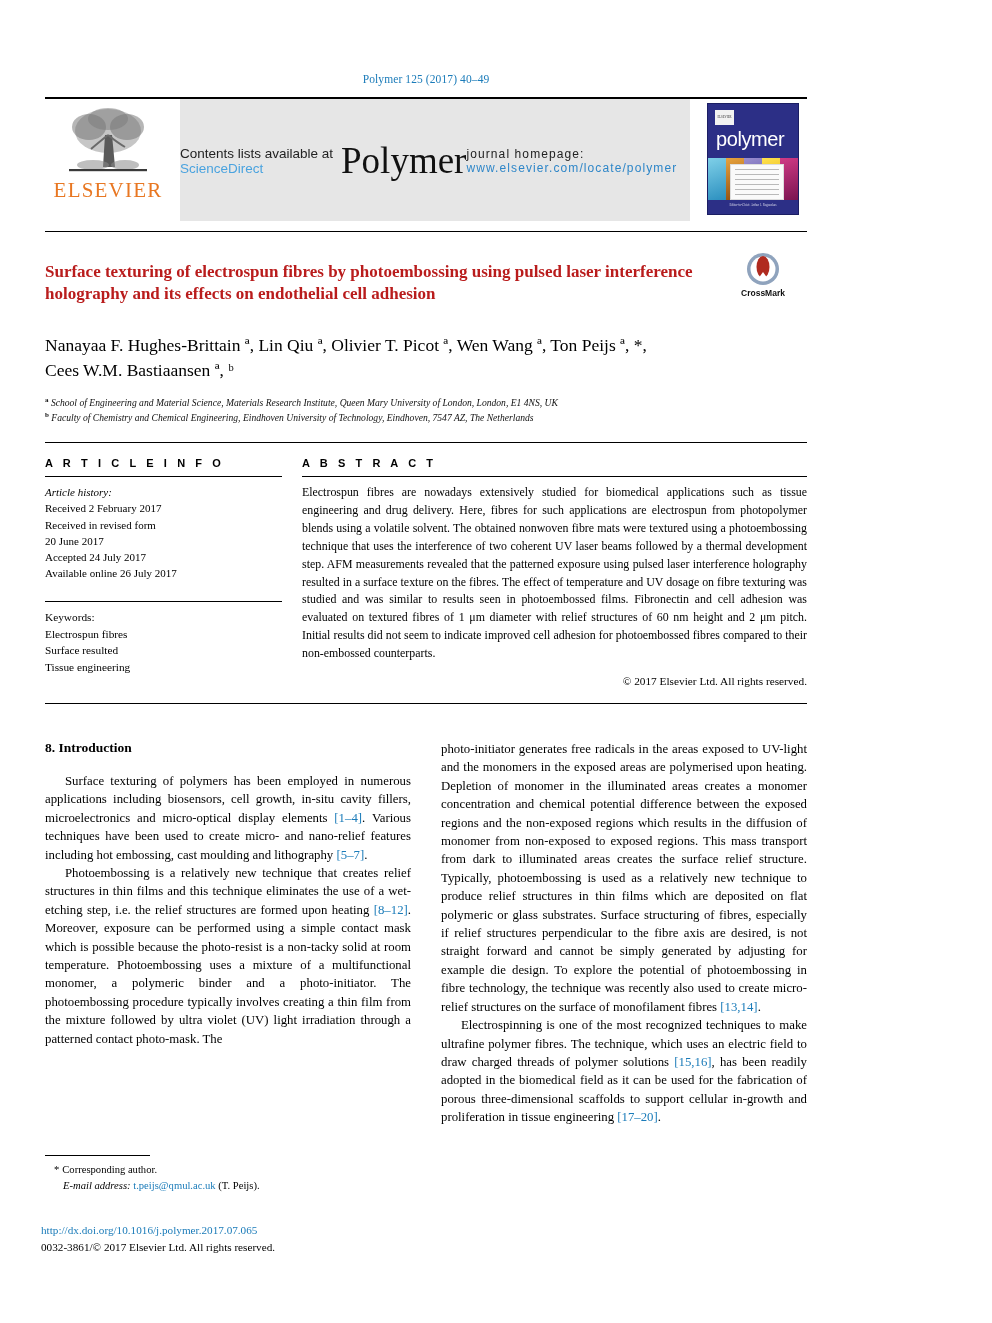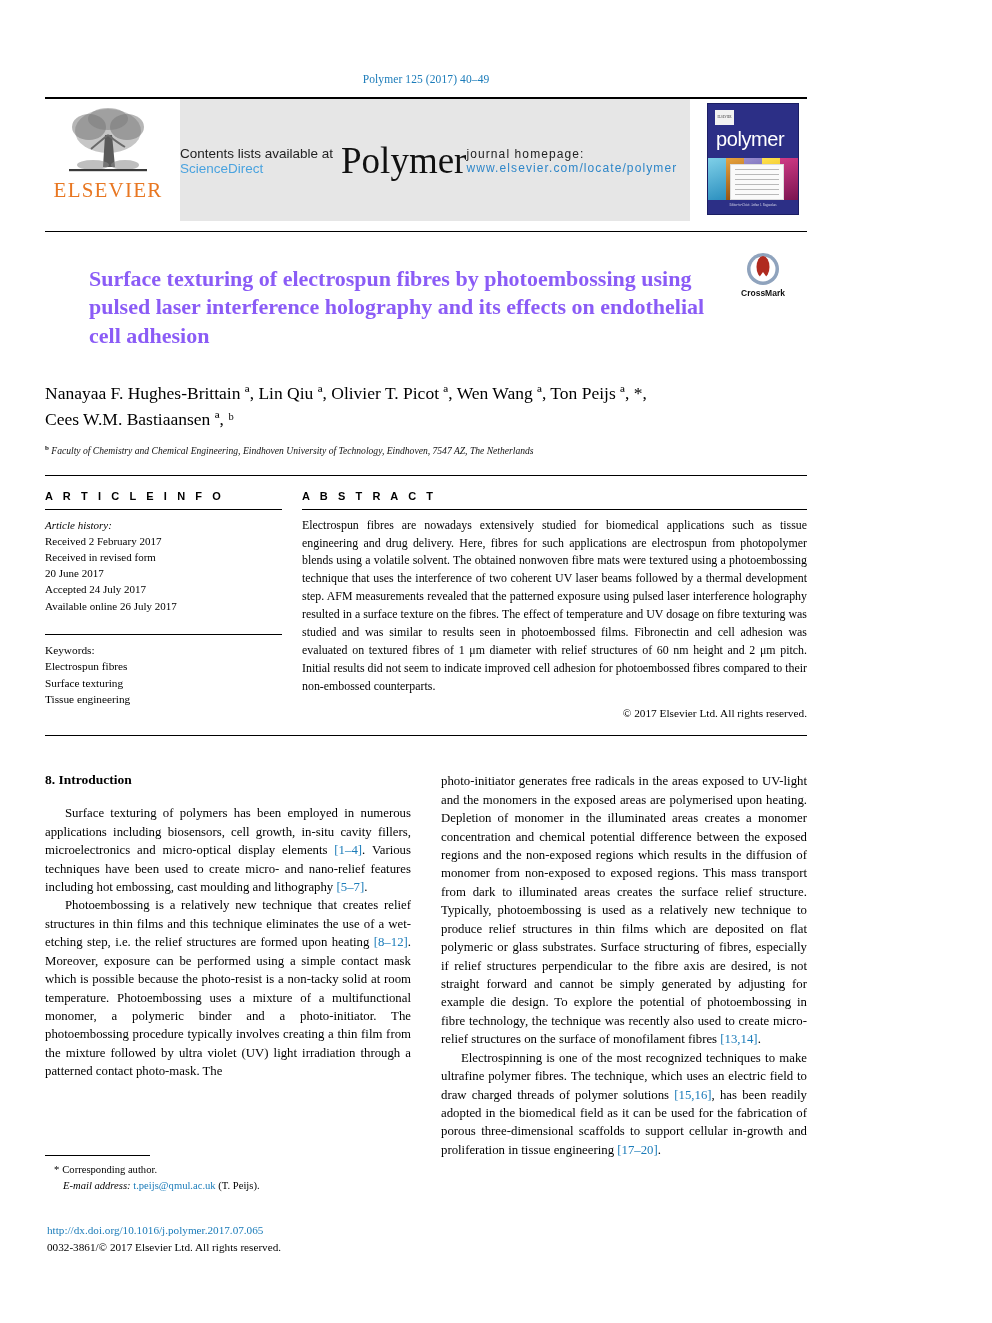--- a/index.html
+++ b/index.html
@@ -179,25 +179,24 @@
     border-top: 1px solid #000;
   }
   .title-area {
     margin: 18px 45px 0 45px;
     display: flex;
     align-items: flex-start;
   }
   .article-title {
     flex: 1 1 auto;
     font-family: "Liberation Serif", serif;
-    font-size: 22px;
+    font-size: 17px;
     line-height: 1.30;
-    color: #8b5cf6;
+    color: #b91c1c;
     max-width: 795px;
-    margin-left: 44px;
   }
   .crossmark {
     flex: 0 0 auto;
     width: 88px;
     margin-left: 6px;
     margin-top: 2px;
     text-align: center;
   }
   .crossmark svg { display: block; margin: 0 auto; }
   .crossmark-label {
@@ -317,21 +316,21 @@
     margin-bottom: 6px;
   }
   .fn-line { padding-left: 9px; }
   .fn-line .star { margin-right: 3px; }
   .fn-email { padding-left: 18px; }
   .fn-email i { font-style: italic; }
   .fn-email a { color: #1a7bb9; text-decoration: none; }
 
   .doi-block {
     position: absolute;
-    left: 47px;
+    left: 41px;
     top: 1222px;
     font-size: 11.2px;
     line-height: 1.5;
   }
   .doi-link { color: #1a7bb9; }
 </style>
 </head>
 <body>
 
 <div class="page">
@@ -406,20 +405,21 @@
       <div class="crossmark-label">CrossMark</div>
     </div>
   </div>
 
   <div class="authors">
     <span>Nanayaa F. Hughes-Brittain ª, Lin Qiu ª, Olivier T. Picot ª, Wen Wang ª, Ton Peijs ª, *,</span><br>
     <span>Cees W.M. Bastiaansen ª, ᵇ</span>
   </div>
 
   <div class="affils">
+    <div><sup>a</sup> <span>School of Engineering and Material Science, Materials Research Institute, Queen Mary University of London, London, E1 4NS, UK</span></div>
     <div><sup>b</sup> <span>Faculty of Chemistry and Chemical Engineering, Eindhoven University of Technology, Eindhoven, 7547 AZ, The Netherlands</span></div>
   </div>
 
   <div class="ia-rule-top"></div>
 
   <div class="info-abstract">
 
     <div class="col-info">
       <div class="sec-head">A R T I C L E   I N F O</div>
       <div class="hr-thin"></div>
@@ -429,21 +429,21 @@
         <div>Received in revised form</div>
         <div>20 June 2017</div>
         <div>Accepted 24 July 2017</div>
         <div>Available online 26 July 2017</div>
       </div>
       <div class="info-gap"></div>
       <div class="hr-thin"></div>
       <div class="keywords">
         <div class="lbl" style="">Keywords:</div>
         <div>Electrospun fibres</div>
-        <div>Surface texturing</div>
+        <div>Surface resulted</div>
         <div>Tissue engineering</div>
       </div>
     </div>
 
     <div class="col-abstract">
       <div class="sec-head">A B S T R A C T</div>
       <div class="hr-thin"></div>
       <div class="abstract-text">Electrospun fibres are nowadays extensively studied for biomedical applications such as tissue engineering and drug delivery. Here, fibres for such applications are electrospun from photopolymer blends using a volatile solvent. The obtained nonwoven fibre mats were textured using a photoembossing technique that uses the interference of two coherent UV laser beams followed by a thermal development step. AFM measurements revealed that the patterned exposure using pulsed laser interference holography resulted in a surface texture on the fibres. The effect of temperature and UV dosage on fibre texturing was studied and was similar to results seen in photoembossed films. Fibronectin and cell adhesion was evaluated on textured fibres of 1 μm diameter with relief structures of 60 nm height and 2 μm pitch. Initial results did not seem to indicate improved cell adhesion for photoembossed fibres compared to their non-embossed counterparts.</div>
       <div class="copyright">© 2017 Elsevier Ltd. All rights reserved.</div>
     </div>

